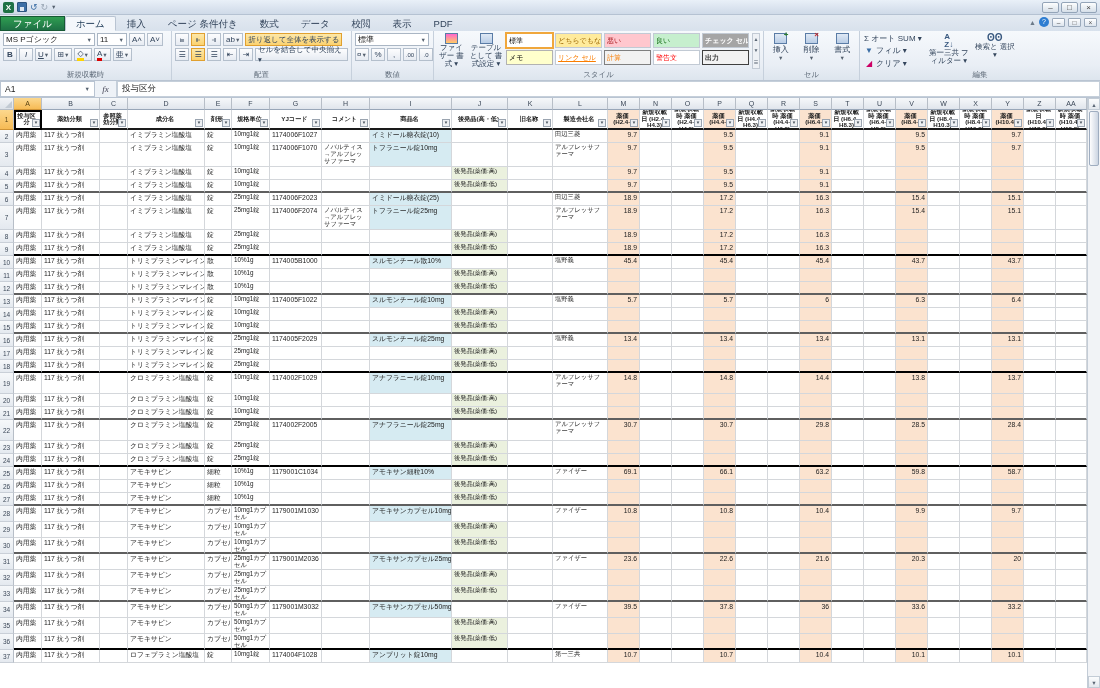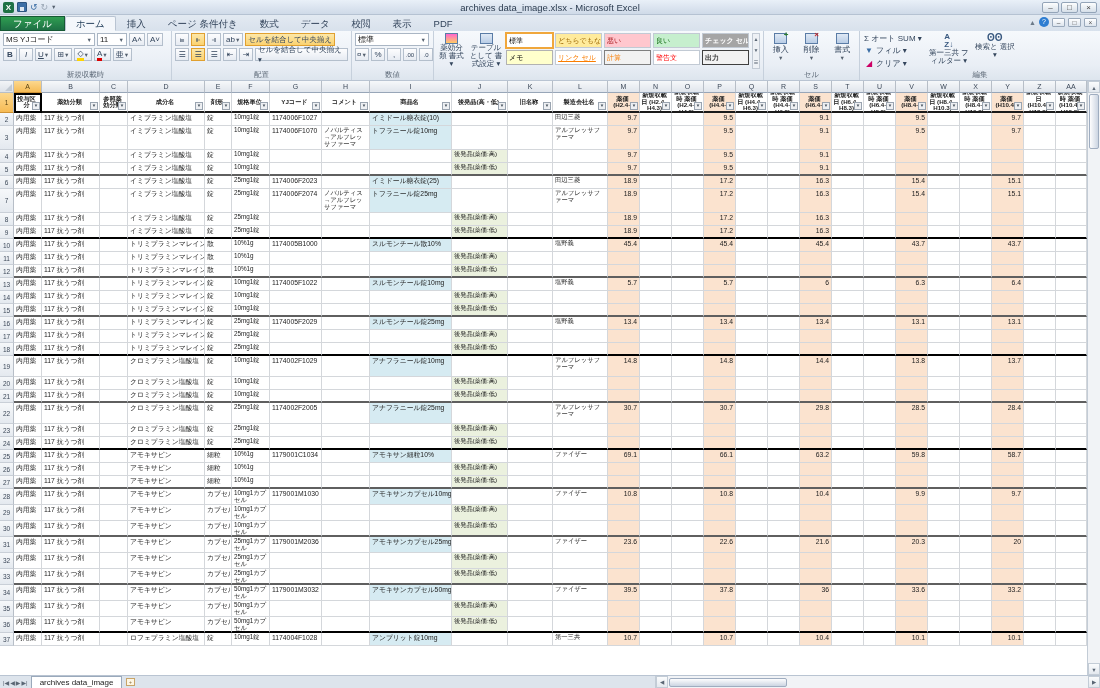--- a/index.html
+++ b/index.html
@@ -130,21 +130,20 @@
 <div id="app">
 
   <div id="titlebar">
     <div class="qat">
       <div class="xl-ico">X</div>
       <div class="save-ico"></div>
       <span class="qat-glyph">↺</span>
       <span class="qat-glyph dis">↻</span>
       <span class="dd">▼</span>
     </div>
-    <div id="title-text">archives data_image.xlsx  -  Microsoft Excel</div>
     <div class="winbtns">
       <div class="winbtn">–</div>
       <div class="winbtn">□</div>
       <div class="winbtn">×</div>
     </div>
   </div>
 
   <div id="tabrow">
     <div id="tabs-container" style="display:flex;align-items:flex-end;">
         <div class="rtab file">ファイル</div>
@@ -165,21 +164,21 @@
       <div class="mini-btn">×</div>
     </div>
   </div>
 
   <div id="ribbon">
 
     <div class="rgroup" style="width:172px">
       <div class="vstack" style="gap:2px">
         <div style="display:flex;gap:2px">
           <div class="combo" style="width:92px">
-              <span>MS YJコード</span>
+              <span>MS Pゴシック</span>
               <span class="dd" style="margin-left:auto">▼</span>
             </div>
           <div class="combo" style="width:30px">
               <span>11</span>
               <span class="dd" style="margin-left:auto">▼</span>
             </div>
           <div class="fmtbtn">A˄</div>
           <div class="fmtbtn">A˅</div>
         </div>
         <div style="display:flex;gap:2px">
@@ -209,21 +208,21 @@
     </div>
 
     <div class="rgroup" style="width:180px">
       <div class="vstack" style="gap:2px">
         <div style="display:flex;gap:2px">
           <div class="fmtbtn">⫢</div>
           <div class="fmtbtn on">⫦</div>
           <div class="fmtbtn">⫣</div>
           <div class="fmtbtn">ab <span class="dd">▼</span></div>
           <div class="fmtbtn on wrapbtn">
-              <span>セルを結合して中央揃え</span>
+              <span>折り返して全体を表示する</span>
             </div>
         </div>
         <div style="display:flex;gap:2px">
           <div class="fmtbtn">☰</div>
           <div class="fmtbtn on">☰</div>
           <div class="fmtbtn">☰</div>
           <div class="fmtbtn">⇤</div>
           <div class="fmtbtn">⇥</div>
           <div class="fmtbtn wrapbtn">
               <span>セルを結合して中央揃え ▾</span>
@@ -246,21 +245,21 @@
           <div class="fmtbtn" style="font-size:6px">.00</div>
           <div class="fmtbtn" style="font-size:6px">.0</div>
         </div>
       </div>
       <div class="rgroup-label">数値</div>
     </div>
 
     <div class="rgroup" style="width:330px">
       <div class="cellbtn" style="width:44px">
         <div class="tbl-ico" style="background:linear-gradient(#f6c,#fc6)"></div>
-        <span class="two-line">薬効分類 書式 ▾</span>
+        <span class="two-line">ファイザー 書式 ▾</span>
       </div>
       <div class="cellbtn" style="width:52px">
         <div class="tbl-ico"></div>
         <span class="two-line">テーブルとして 書式設定 ▾</span>
       </div>
       <div class="vstack" style="gap:2px">
         <div class="galleryrow" id="style-gallery-row1">
             <div class="chip selch" style="background: rgb(255, 255, 255); color: rgb(0, 0, 0);">標準</div>
             <div class="chip" style="background: rgb(255, 235, 156); color: rgb(156, 101, 0);">どちらでもない</div>
             <div class="chip" style="background: rgb(255, 199, 206); color: rgb(156, 0, 6);">悪い</div>
@@ -273,20 +272,21 @@
             <div class="chip" style="background: rgb(242, 242, 242); color: rgb(250, 125, 0); border: 1px solid rgb(127, 127, 127);">計算</div>
             <div class="chip" style="background: rgb(255, 255, 255); color: rgb(255, 0, 0);">警告文</div>
             <div class="chip" style="background: rgb(242, 242, 242); color: rgb(63, 63, 63); font-weight: bold; border: 1px solid rgb(63, 63, 63);">出力</div>
           </div>
       </div>
       <div class="gal-scroll">
           <span>▲</span>
           <span>▼</span>
           <span>☰</span>
         </div>
+      <div class="rgroup-label">スタイル</div>
     </div>
 
     <div class="rgroup" style="width:96px">
       <div class="cellbtn">
         <div class="tbl-ico ins"></div>
         <span>挿入</span>
           <span class="dd">▼</span>
       </div>
       <div class="cellbtn">
         <div class="tbl-ico del"></div>
@@ -320,20 +320,28 @@
         <span class="two-line">第一三共 フィルター ▾</span>
       </div>
       <div class="cellbtn" style="width:40px">
         <span class="az-ico" style="font-size:10px">ʘʘ</span>
         <span class="two-line">検索と 選択 ▾</span>
       </div>
       <div class="rgroup-label">編集</div>
     </div>
   </div>
 
+  <div id="formulabar">
+    <div id="namebox">
+        <span>A1</span>
+        <span class="dd">▼</span>
+      </div>
+    <div id="fx">fx</div>
+    <div id="formula-input">投与区分</div>
+  </div>
 
   <div id="gridwrap">
     <div id="grid">
         <div class="grid-letters">
           <div class="corner"></div>
           <div class="lcell sel" style="flex: 0 0 28px;">A</div>
           <div class="lcell" style="flex: 0 0 58px;">B</div>
           <div class="lcell" style="flex: 0 0 28px;">C</div>
           <div class="lcell" style="flex: 0 0 77px;">D</div>
           <div class="lcell" style="flex: 0 0 27px;">E</div>
@@ -1553,33 +1561,15 @@
         </div>
       </div>
     <div id="vscroll">
       <div class="varrow">▲</div>
       <div id="vthumb"></div>
       <div id="vtrack"></div>
       <div class="varrow">▼</div>
     </div>
   </div>
 
-  <div id="sheettabs">
-    <div class="navbtns">
-      <span>|◀</span>
-      <span>◀</span>
-      <span>▶</span>
-      <span>▶|</span>
-    </div>
-    <div id="sheet-tab">archives data_image</div>
-    <div class="addtab">
-        <span>+</span>
-      </div>
-    <div id="hscroll">
-      <div class="harrow">◀</div>
-      <div id="hthumb"></div>
-      <div id="htrack"></div>
-      <div class="harrow">▶</div>
-    </div>
-  </div>
 
 
 </div>
 
 </body></html>

